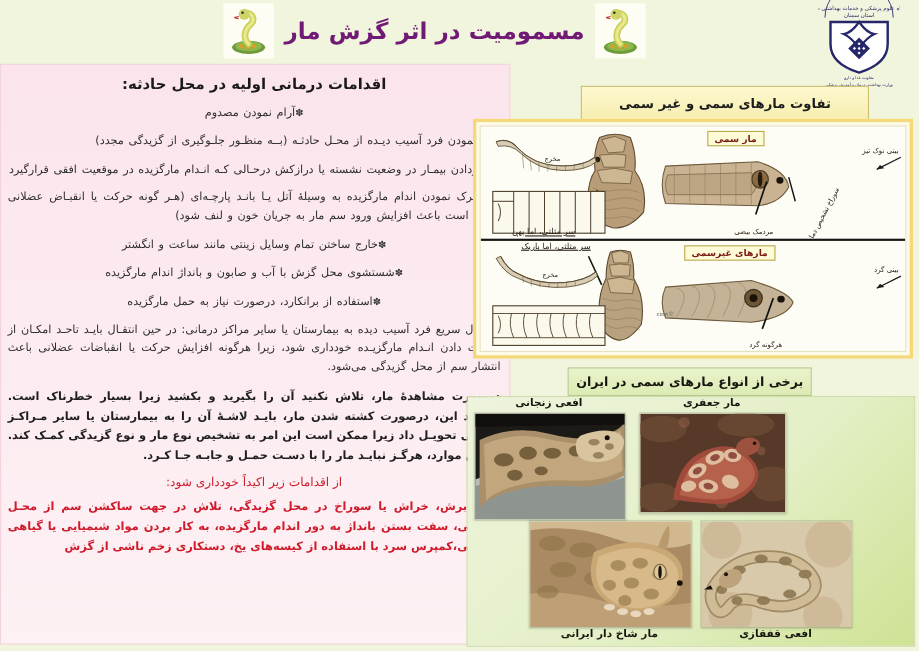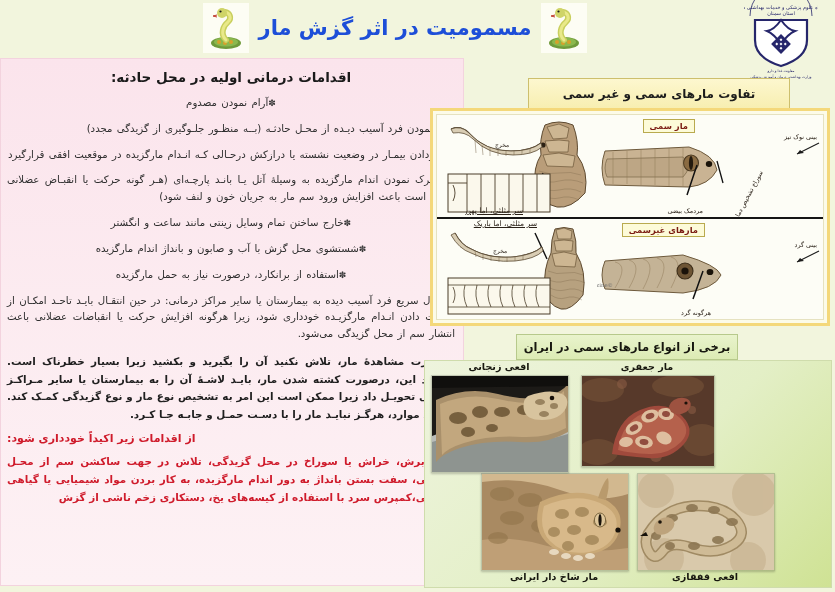--- a/index.html
+++ b/index.html
@@ -14,21 +14,21 @@
   
   .header{
     position:absolute;left:0;top:0;width:835px;height:56px;
     background:#f2f5dd;
   }
   .title-wrap{
     position:absolute;left:180px;top:2px;width:430px;height:52px;
     display:flex;align-items:center;justify-content:center;gap:10px;
   }
   .title-text{
-    font-size:21px;font-weight:bold;color:#1d4ed8;
+    font-size:21px;font-weight:bold;color:#701a75;
     letter-spacing:0px;white-space:nowrap;
     font-family:"DejaVu Sans",sans-serif;
   }
   .snake-emoji{
     width:46px;height:50px;display:flex;align-items:center;justify-content:center;
     font-size:34px;line-height:1;background:#fdfdf4;
   }
   .snake-emoji svg{display:block;}
 
   
@@ -62,22 +62,22 @@
     word-spacing:1px;
   }
   .bullet-line.just{text-align:justify;text-align-last:right;}
   .b-mark{font-size:9px;color:#3a3a3a;}
 
   .bold-para{
     font-size:10.4px;font-weight:bold;color:#1f1f1f;line-height:1.7;
     margin:10px 0 6px 0;text-align:justify;text-align-last:right;
   }
   .red-heading{
-    font-size:11px;font-weight:bold;color:#cf1b2b;
-    text-align:left;margin:8px 0 7px 0;
+    font-size:11px;font-weight:normal;color:#cf1b2b;
+    text-align:center;margin:8px 0 7px 0;
   }
   .red-para{
     font-size:10.4px;font-weight:bold;color:#cf1b2b;line-height:1.75;
     text-align:justify;text-align-last:right;margin:0;
   }
 
   
   .diagram-head{
     position:absolute;left:528px;top:78px;width:262px;height:32px;
     background:linear-gradient(180deg,#fdf7cf 0%,#f7eeb0 100%);

